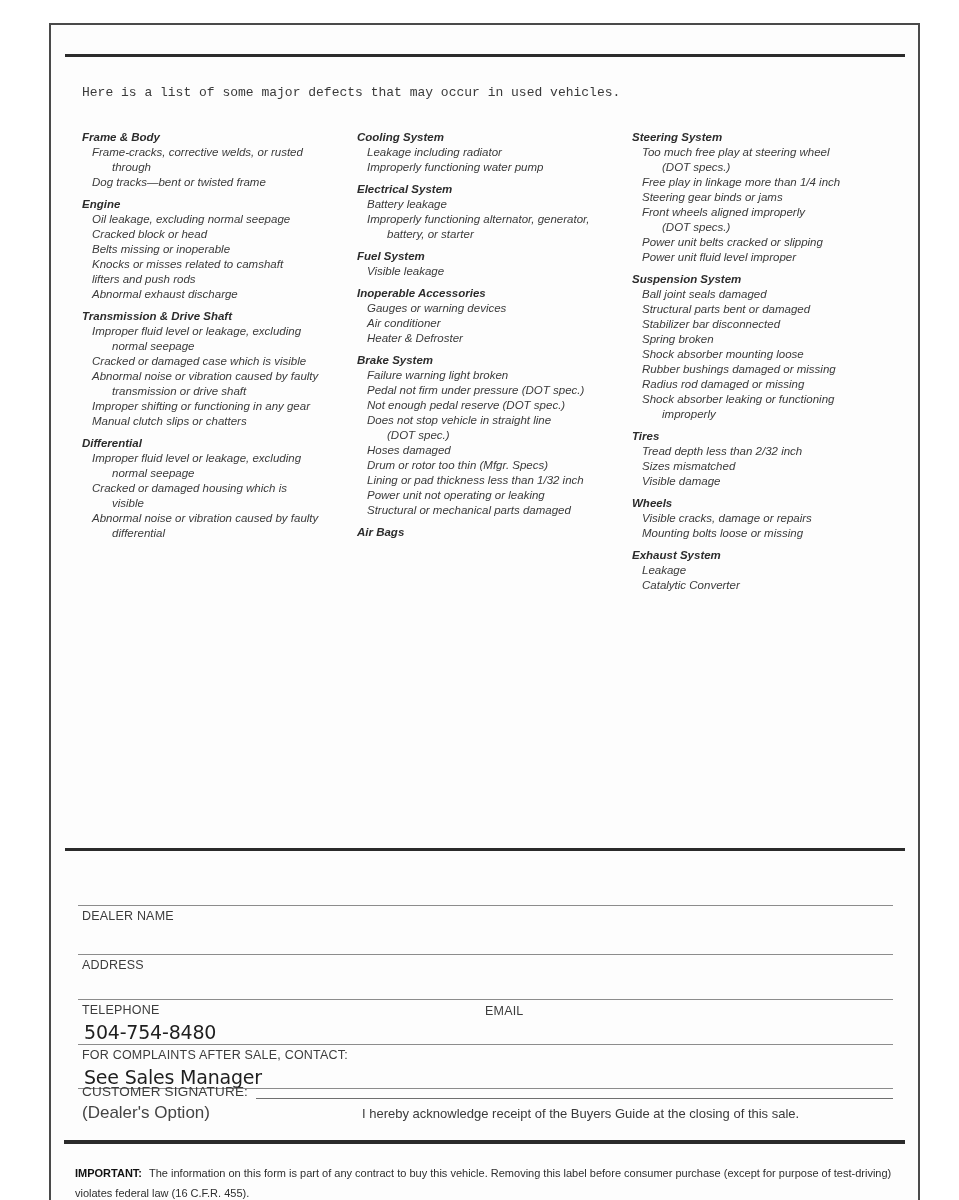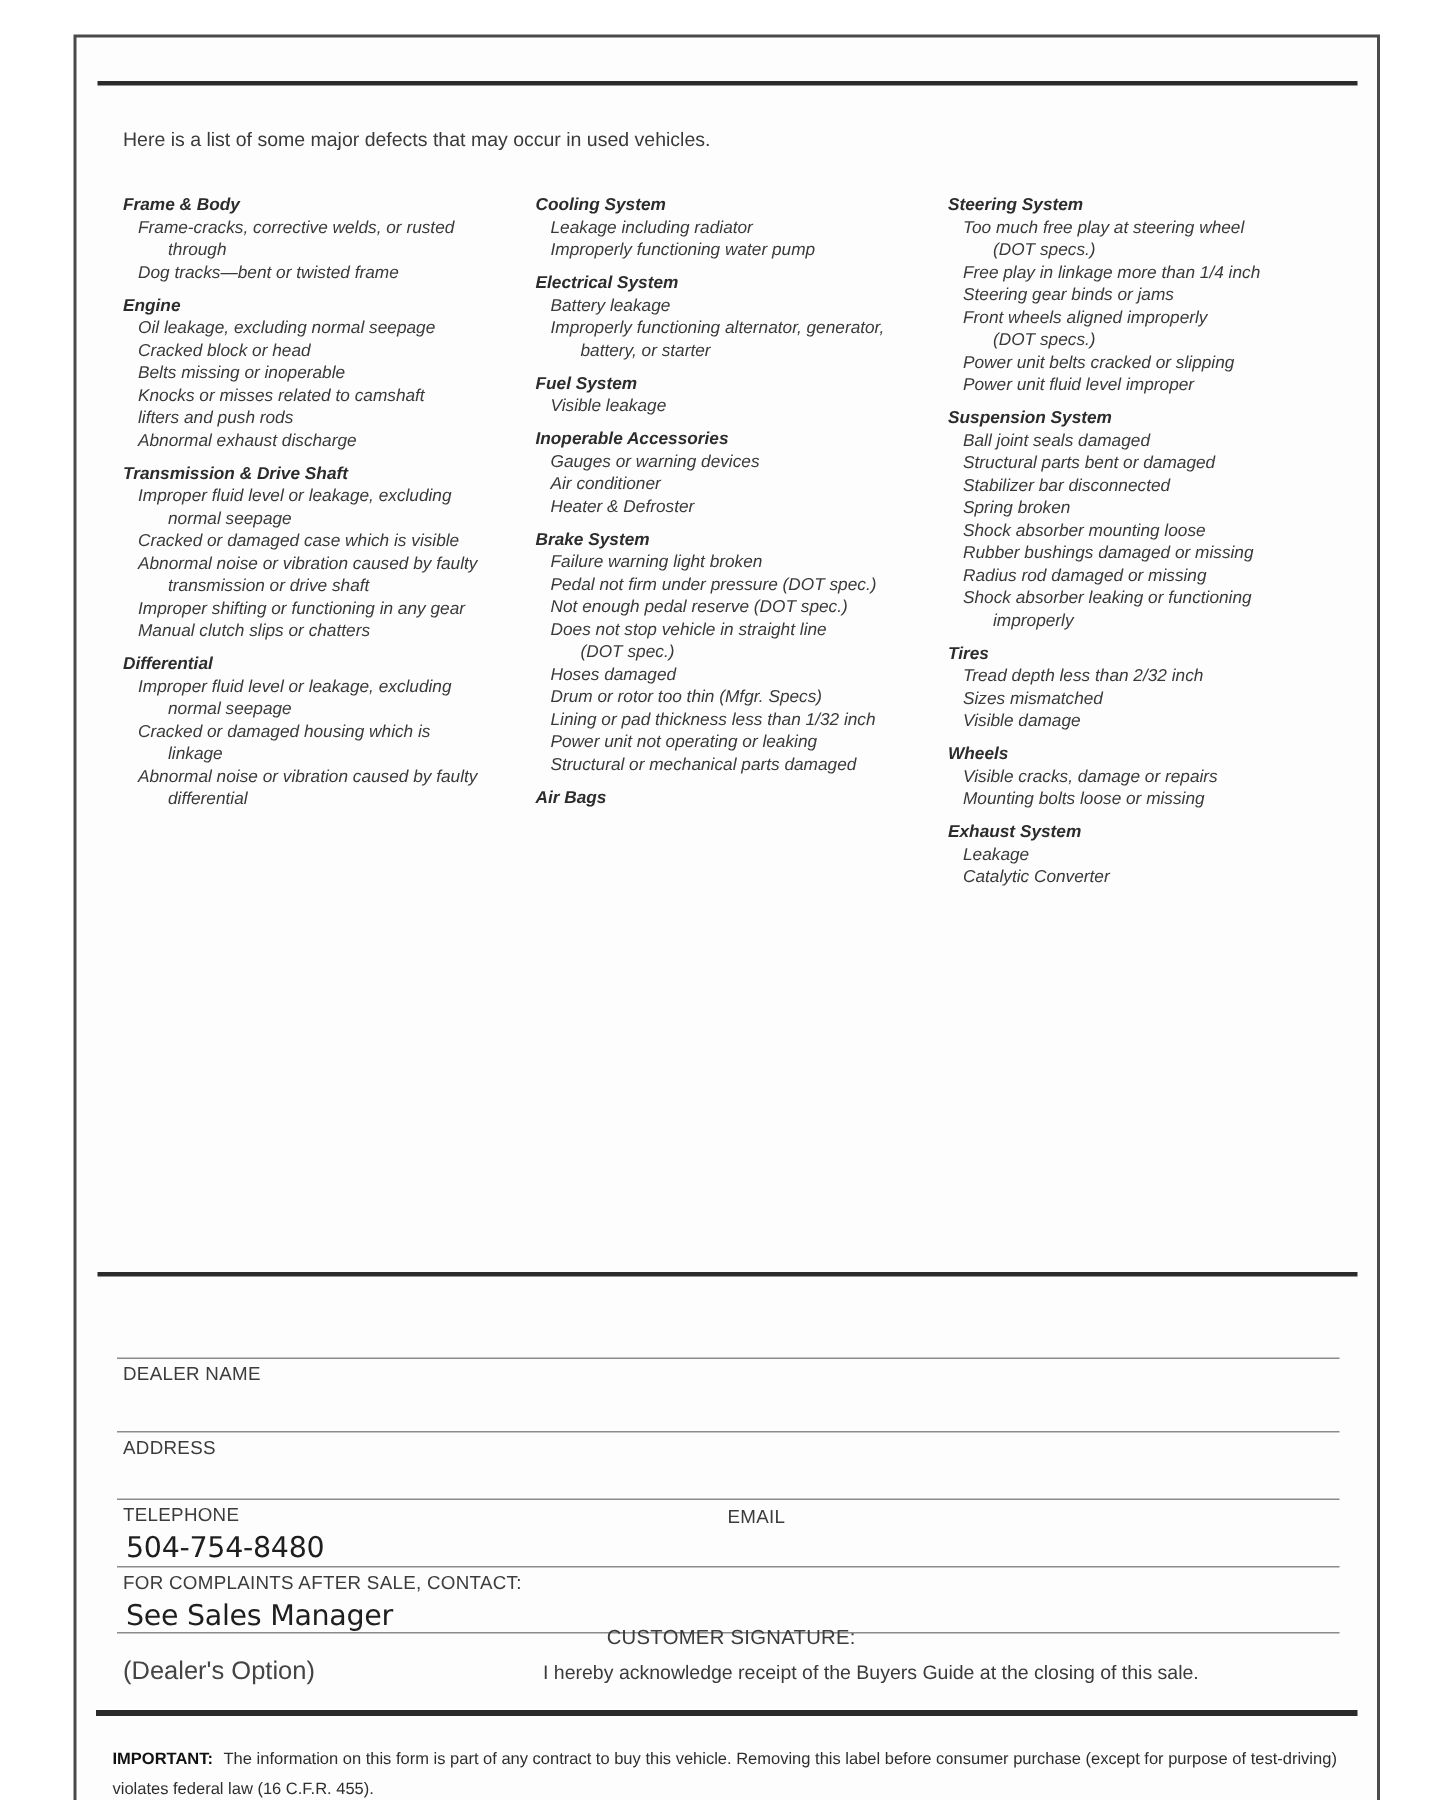--- a/index.html
+++ b/index.html
@@ -3,40 +3,40 @@
 <meta charset="utf-8">
 <style>
   html,body{margin:0;padding:0;background:#ffffff;width:959px;height:1200px;overflow:hidden;
     font-family:"Liberation Sans",sans-serif;}
   .page{position:absolute;left:49px;top:23px;width:867px;height:1210px;
     border:2px solid #4a4a4a;background:#fdfdfd;box-sizing:content-box;}
   .rule{position:absolute;background:#2b2b2b;}
   .rule-top{left:14px;top:29px;width:840px;height:3px;}
   .rule-mid{left:14px;top:823px;width:840px;height:3px;}
   .rule-bottom{left:13px;top:1115px;width:841px;height:4px;}
-  .intro{position:absolute;left:31px;top:60px;margin:0;font-size:13px;color:#3a3a3a;}
+  .intro{position:absolute;left:31px;top:60px;margin:0;font-size:13px;color:#3a3a3a;font-family:Liberation Mono, monospace;}
   
   .columns{position:absolute;left:31px;top:105px;display:flex;}
   .col{width:275px;box-sizing:border-box;padding-right:10px;font-style:italic;}
   .h{font-weight:bold;font-size:11.5px;line-height:15px;color:#2c2c2c;margin-top:7px;}
   .col .h:first-child{margin-top:0;}
   .l1,.l2{font-size:11.5px;line-height:15px;color:#3a3a3a;}
   .l1{padding-left:10px;}
   .l2{padding-left:30px;}
   
   .dealer{position:absolute;left:27px;top:848px;width:815px;margin-top:32px;}
   .drow{border-top:1.5px solid #8c8c8c;box-sizing:border-box;padding:3px 0 0 4px;position:relative;}
   .dclose{border-top:1.5px solid #8c8c8c;height:0;}
   .dlabel{font-size:12.5px;line-height:15px;color:#3c3c3c;letter-spacing:.2px;}
   .dvalue{font-family:"DejaVu Sans",sans-serif;font-size:19px;line-height:23px;color:#1e1e1e;
     letter-spacing:-.2px;margin:3px 0 0 2px;}
   .email-label{position:absolute;left:407px;top:4px;}
   
   .sig{position:absolute;left:27px;top:1059px;width:815px;}
-  .sig-top{display:flex;align-items:center;flex-direction:column;}
+  .sig-top{display:flex;align-items:flex-start;}
   .sig-label{font-size:13.5px;color:#3c3c3c;letter-spacing:.2px;white-space:nowrap;padding-left:4px;}
   .sig-line{flex:1;border-bottom:1.5px solid #6f6f6f;margin:0 0 3px 8px;height:14px;}
   .sig-bottom{position:relative;margin-top:1px;height:16px;}
   .sig-option{font-size:17px;color:#444;padding-left:4px;margin-top:24px;}
   .sig-ack{position:absolute;left:284px;top:3px;font-size:13px;color:#3a3a3a;white-space:nowrap;}
   
   .important{position:absolute;left:12px;top:1126px;width:848px;margin:12px;
     font-size:11px;line-height:20px;color:#2e2e2e;}
   .important b{color:#111;margin-right:7px;}
 </style>
@@ -67,21 +67,21 @@
         <div class="l2">normal seepage</div>
         <div class="l1">Cracked or damaged case which is visible</div>
         <div class="l1">Abnormal noise or vibration caused by faulty</div>
         <div class="l2">transmission or drive shaft</div>
         <div class="l1">Improper shifting or functioning in any gear</div>
         <div class="l1">Manual clutch slips or chatters</div>
         <div class="h">Differential</div>
         <div class="l1">Improper fluid level or leakage, excluding</div>
         <div class="l2">normal seepage</div>
         <div class="l1">Cracked or damaged housing which is</div>
-        <div class="l2">linkage</div>
+        <div class="l2">visible</div>
         <div class="l1">Abnormal noise or vibration caused by faulty</div>
         <div class="l2">differential</div>
       </div>
       <div class="col">
         <div class="h">Cooling System</div>
         <div class="l1">Leakage including radiator</div>
         <div class="l1">Improperly functioning water pump</div>
         <div class="h">Electrical System</div>
         <div class="l1">Battery leakage</div>
         <div class="l1">Improperly functioning alternator, generator,</div>

